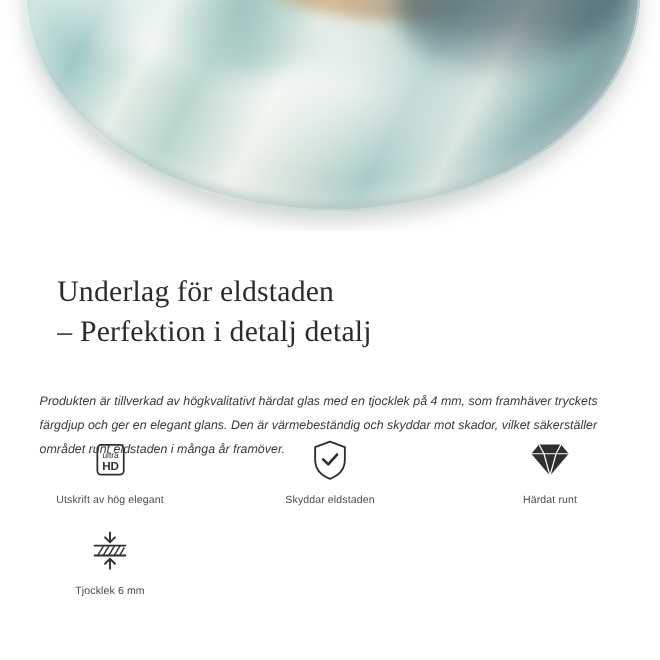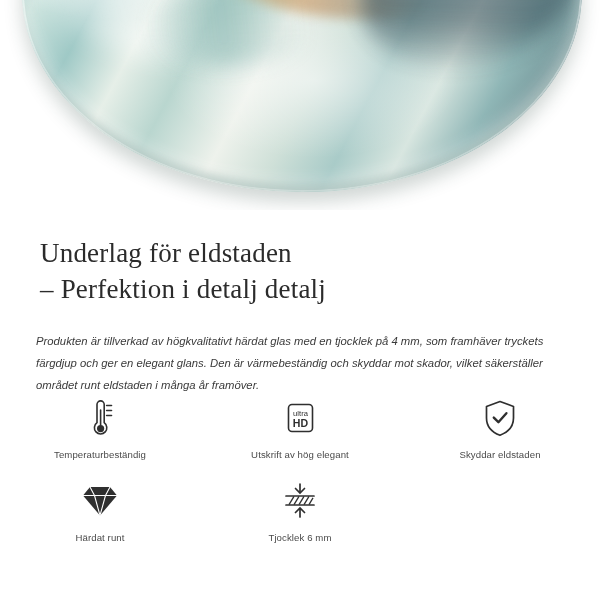--- a/index.html
+++ b/index.html
@@ -129,21 +129,21 @@
   }
 
   
   .content {
     position: absolute;
     left: 0;
     top: 210px;
     width: 600px;
   }
   .headline {
-    margin: 4px;
+    margin: 16px;
     padding: 22px 36px 0 36px;
     font-family: "Liberation Serif", serif;
     font-weight: 400;
     font-size: 27px;
     line-height: 1.33;
     color: #2b2b2b;
     letter-spacing: 0.2px;
   }
   .headline .line {
     display: block;
@@ -213,35 +213,20 @@
   <div class="content">
     <h1 class="headline">
       <span class="line">Underlag för eldstaden</span>
       <span class="line">– Perfektion i detalj detalj</span>
     </h1>
     <p class="body-copy">Produkten är tillverkad av högkvalitativt härdat glas med en tjocklek på 4 mm, som framhäver tryckets färgdjup och ger en elegant glans. Den är värmebeständig och skyddar mot skador, vilket säkerställer området runt eldstaden i många år framöver.</p>
   </div>
 
   <div class="features">
 
-    <div class="feature">
-      <div class="feature-icon">
-        <svg width="40" height="44" viewBox="0 0 40 44">
-          <g fill="none" stroke="#2f2f2f" stroke-width="1.6" stroke-linecap="round">
-            <path d="M17 8.5a3.6 3.6 0 0 1 7.2 0v18.2a6.2 6.2 0 1 1-7.2 0z"></path>
-            <line x1="20.6" y1="14" x2="20.6" y2="29"></line>
-            <line x1="26.6" y1="9.5" x2="31.5" y2="9.5"></line>
-            <line x1="26.6" y1="14.5" x2="31.5" y2="14.5"></line>
-            <line x1="26.6" y1="19.5" x2="31.5" y2="19.5"></line>
-          </g>
-          <circle cx="20.6" cy="32.6" r="3.6" fill="#2f2f2f"></circle>
-        </svg>
-      </div>
-      <div class="feature-label">Temperaturbeständig</div>
-    </div>
 
     <div class="feature">
       <div class="feature-icon">
         <svg width="40" height="42" viewBox="0 0 40 42">
           <rect x="8.5" y="7.5" width="24" height="27" rx="3.5" fill="none" stroke="#2f2f2f" stroke-width="1.6"></rect>
           <text x="20.5" y="19.4" text-anchor="middle" font-family="Liberation Sans, sans-serif" font-size="7.6" fill="#2f2f2f">ultra</text>
           <text x="20.5" y="30.2" text-anchor="middle" font-family="Liberation Sans, sans-serif" font-size="10.6" font-weight="bold" fill="#2f2f2f">HD</text>
         </svg>
       </div>
       <div class="feature-label">Utskrift av hög elegant</div>

